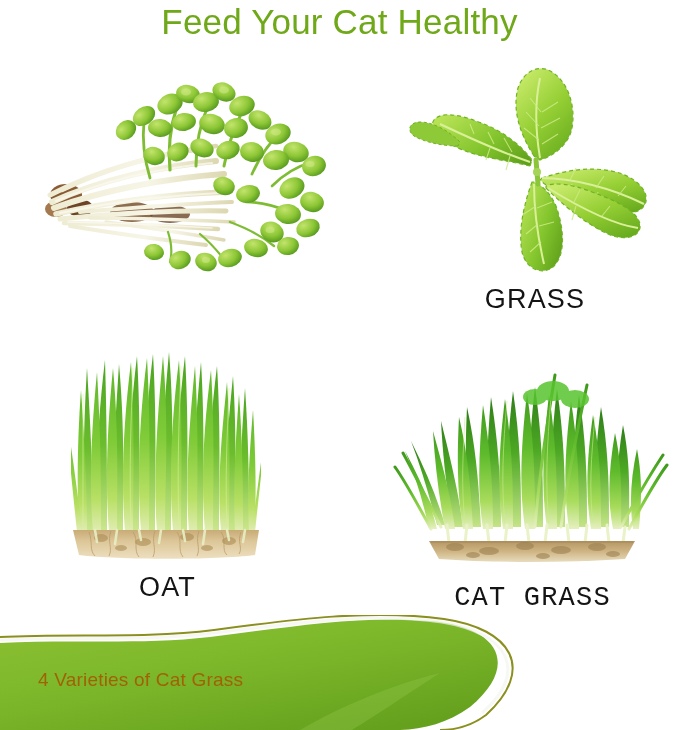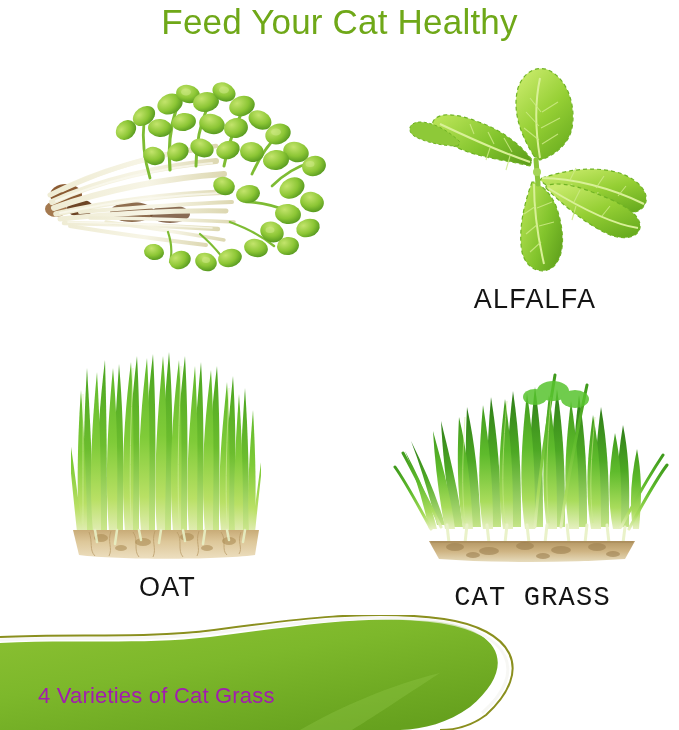--- a/index.html
+++ b/index.html
@@ -69,24 +69,24 @@
     position: absolute;
     left: 0;
     bottom: 0;
     width: 679px;
     height: 115px;
   }
   .banner svg { display: block; }
   .banner-text {
     position: absolute;
     left: 38px;
-    top: 68px;
-    font-size: 22px;
+    top: 54px;
+    font-size: 19px;
     font-weight: 400;
-    color: #a21caf;
+    color: #a16207;
     letter-spacing: 0.2px;
     font-family: "Liberation Sans", sans-serif;
     white-space: nowrap;
   }
 </style>
 </head>
 <body>
 
 <div id="infographic">
 
@@ -254,21 +254,21 @@
           <path d="M58 84 C 42 84, 24 80, 14 74 C 6 68, 10 60, 20 60
                    C 34 60, 50 70, 60 80 Z" fill="#8ec938" stroke="#6fb324" stroke-width="1" stroke-dasharray="3 2.5"></path>
         </g>
 
         <g>
           <path d="M136 98 L 138 122" stroke="#8bc53a" stroke-width="5" stroke-linecap="round"></path>
           <circle cx="137" cy="110" r="4" fill="#a5d558"></circle>
         </g>
       </svg>
     </div>
-    <div class="cell-label">ALFALFA</div>
+    <div class="cell-label">GRASS</div>
   </div>
 
   <div class="cell" id="cell-oat">
     <div class="cell-media">
       <svg width="245" height="230" viewBox="0 0 245 230" xmlns="http://www.w3.org/2000/svg">
         <defs>
           <linearGradient id="oatBlade" x1="0" y1="0" x2="0" y2="1">
             <stop offset="0%" stop-color="#5fb82b"></stop>
             <stop offset="45%" stop-color="#7fcb38"></stop>
             <stop offset="80%" stop-color="#b9e065"></stop>

